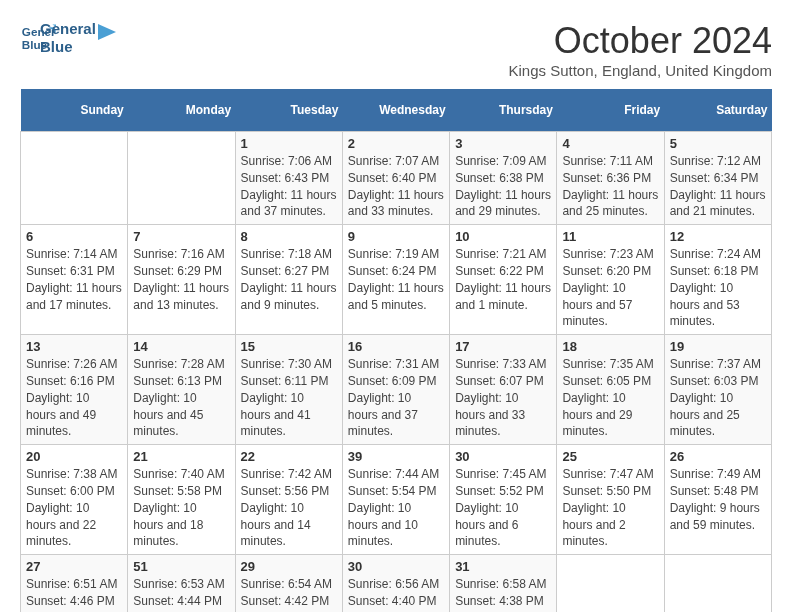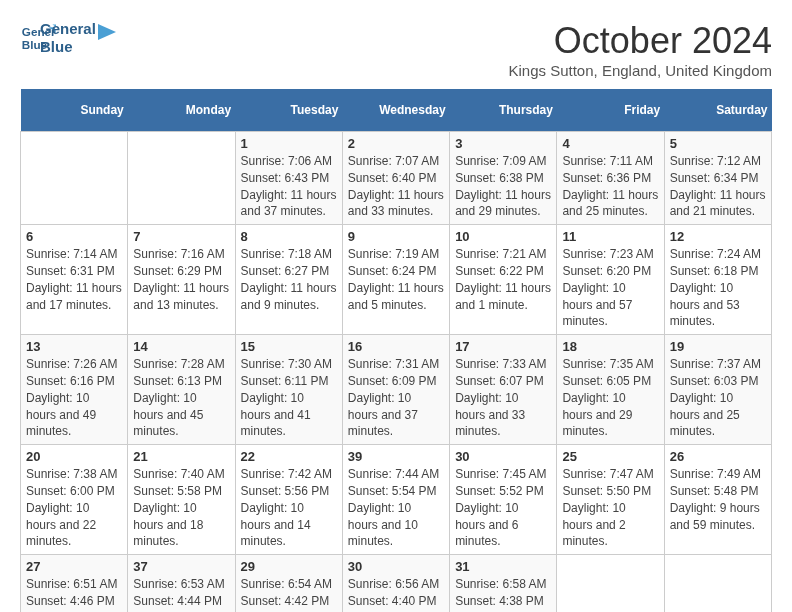--- a/index.html
+++ b/index.html
@@ -233,21 +233,21 @@
           <div class="day-num">26</div>
           <div class="day-detail">Sunrise: 7:49 AM<br>Sunset: 5:48 PM<br>Daylight: 9 hours and 59 minutes.</div>
         </td>
       </tr>
       <tr>
         <td>
           <div class="day-num">27</div>
           <div class="day-detail">Sunrise: 6:51 AM<br>Sunset: 4:46 PM<br>Daylight: 9 hours and 55 minutes.</div>
         </td>
         <td>
-          <div class="day-num">37</div>
+          <div class="day-num">51</div>
           <div class="day-detail">Sunrise: 6:53 AM<br>Sunset: 4:44 PM<br>Daylight: 9 hours and 51 minutes.</div>
         </td>
         <td>
           <div class="day-num">29</div>
           <div class="day-detail">Sunrise: 6:54 AM<br>Sunset: 4:42 PM<br>Daylight: 9 hours and 47 minutes.</div>
         </td>
         <td>
           <div class="day-num">30</div>
           <div class="day-detail">Sunrise: 6:56 AM<br>Sunset: 4:40 PM<br>Daylight: 9 hours and 44 minutes.</div>
         </td>

